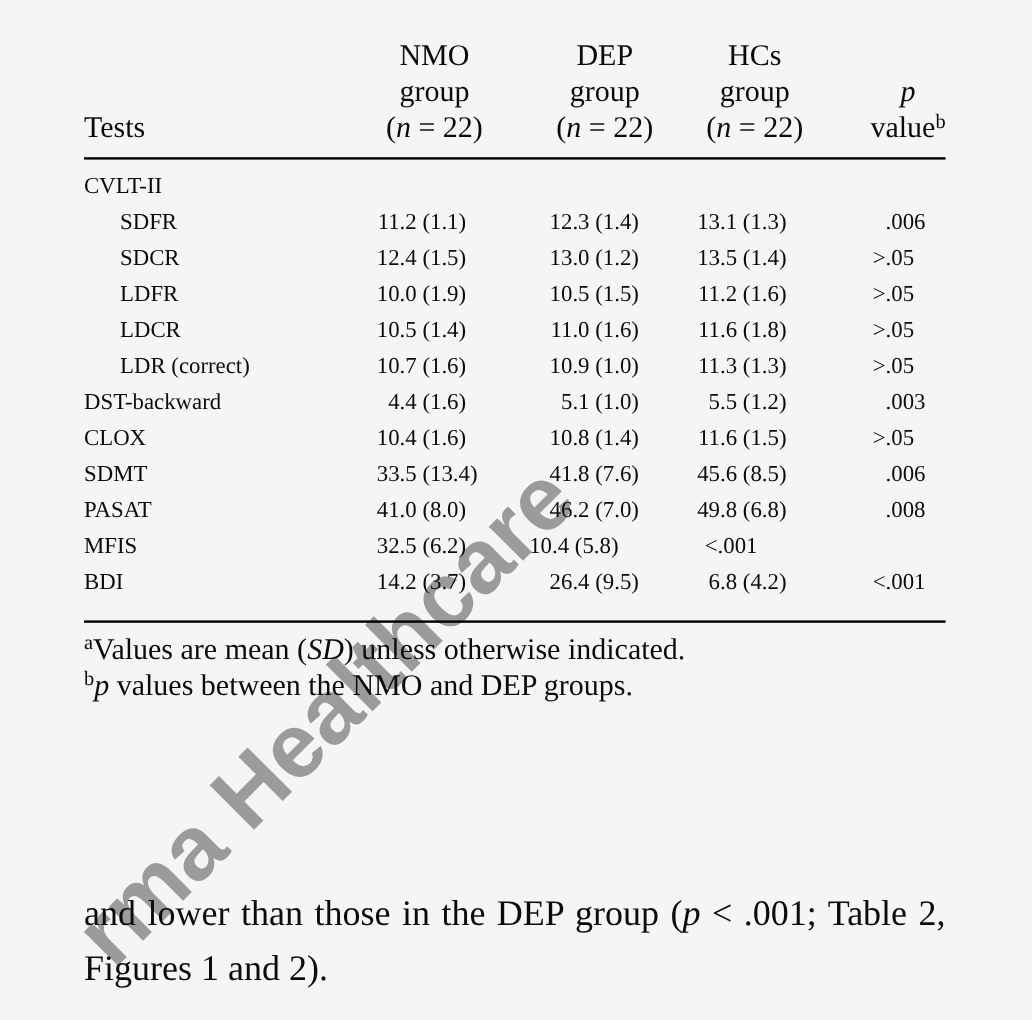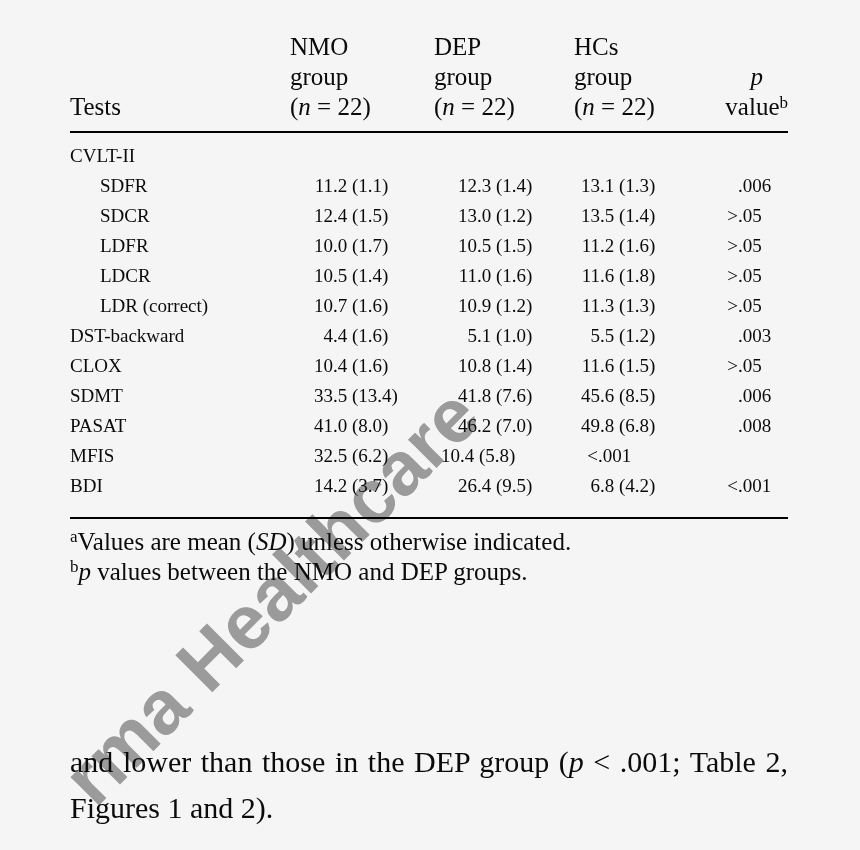--- a/index.html
+++ b/index.html
@@ -26,21 +26,21 @@
     white-space: nowrap;
     z-index: 0;
     user-select: none;
   }
 
   .content { position: relative; z-index: 1; padding: 32px 72px 0 70px; }
 
   
   .thead { display: flex; align-items: flex-end; font-size: 25px; line-height: 30px; }
   .c-test { width: 220px; }
-  .c-g { }
+  .c-g { text-align: center; }
   .g0 { width: 144px; }
   .g1 { width: 140px; }
   .g2 { width: 110px; }
   .c-p { width: 104px; display: flex; flex-direction: column; align-items: flex-end; }
   .phead { width: max-content; text-align: center; }
   sup { font-size: 17px; line-height: 0; vertical-align: 7px; }
 
   .rule { border: 0; border-top: 2px solid #000; margin-top: 9px; }
   .rule2 { margin-top: 16px; }
 
@@ -158,21 +158,21 @@
           </div>
           <div class="tcell-p">
             <span class="pfx">&gt;</span>
             <span>.05</span>
           </div>
         </div>
         <div class="trow">
           <div class="tcell-test ind">LDFR</div>
           <div class="tcell-g g0c">
             <span class="int">10</span>
-            <span class="rest">.0 (1.7)</span>
+            <span class="rest">.0 (1.9)</span>
           </div>
           <div class="tcell-g g1c">
             <span class="int">10</span>
             <span class="rest">.5 (1.5)</span>
           </div>
           <div class="tcell-g g2c">
             <span class="int">11</span>
             <span class="rest">.2 (1.6)</span>
           </div>
           <div class="tcell-p">
@@ -200,21 +200,21 @@
           </div>
         </div>
         <div class="trow">
           <div class="tcell-test ind">LDR (correct)</div>
           <div class="tcell-g g0c">
             <span class="int">10</span>
             <span class="rest">.7 (1.6)</span>
           </div>
           <div class="tcell-g g1c">
             <span class="int">10</span>
-            <span class="rest">.9 (1.2)</span>
+            <span class="rest">.9 (1.0)</span>
           </div>
           <div class="tcell-g g2c">
             <span class="int">11</span>
             <span class="rest">.3 (1.3)</span>
           </div>
           <div class="tcell-p">
             <span class="pfx">&gt;</span>
             <span>.05</span>
           </div>
         </div>

